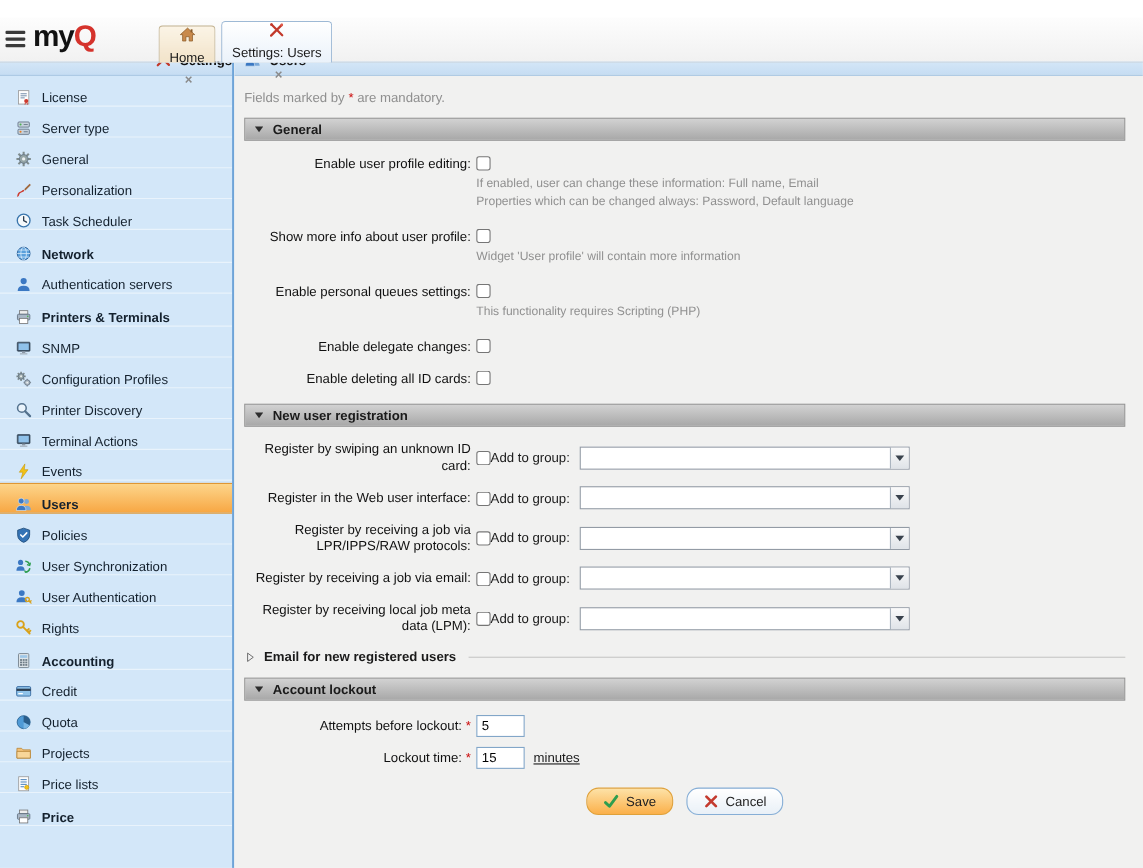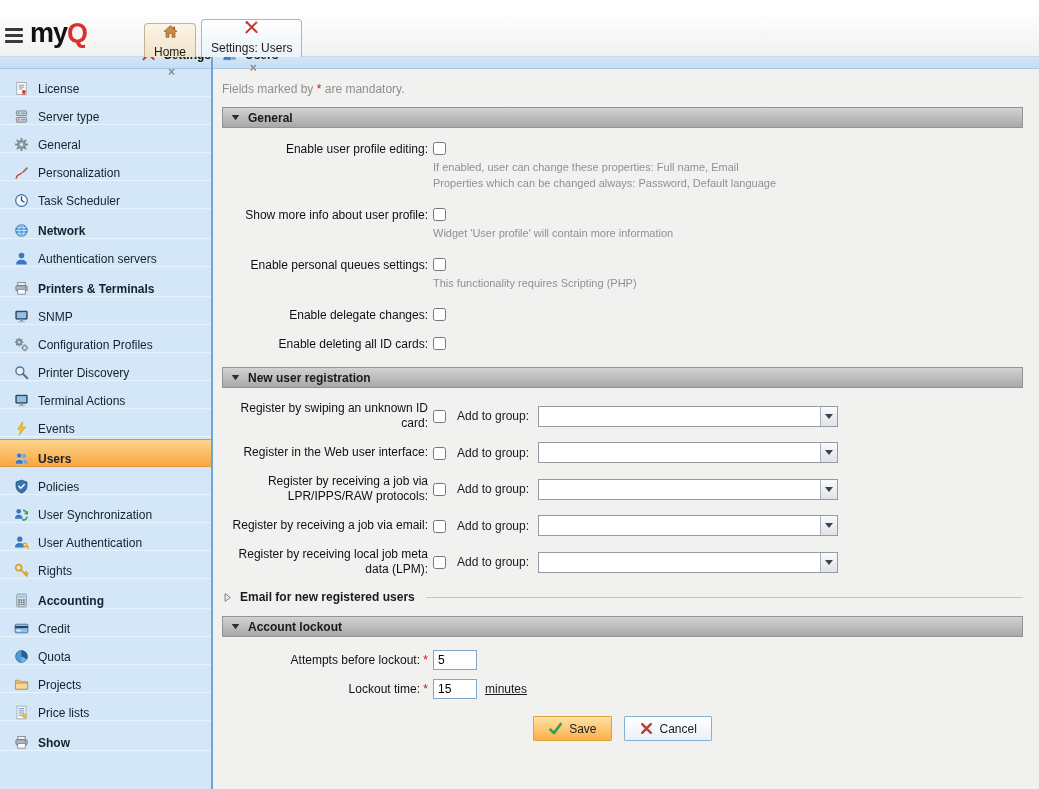--- a/index.html
+++ b/index.html
@@ -45,37 +45,37 @@
   .frow.simple{margin-bottom:12px;}
   .mt13{margin-top:13px;}
   .flabel{width:206px;text-align:right;padding-top:1px;line-height:15px;color:#111;}
   .fright{margin-left:5px;}
   .cb{width:13px;height:13px;margin:1px 0 0 0;}
   .help{color:#909090;font-size:11px;line-height:13px;margin-top:3px;white-space:nowrap;}
 
   .rrow{display:flex;align-items:center;margin-bottom:11px;}
   .rrow .flabel{padding-top:0;}
   .rrow .cb{margin-left:5px;}
-  .atg{margin-left:11px;white-space:nowrap;}
+  .atg{white-space:nowrap;}
   .combo{width:300px;height:21px;margin-left:9px;background:#fff;border:1px solid #939ba5;display:flex;cursor:pointer;}
   .combo-field{flex:1;}
   .combo-btn{width:17px;border-left:1px solid #aab4bf;background:linear-gradient(#fafafa,#dfe3e8);display:flex;align-items:center;justify-content:center;}
   .combo-btn::after{content:"";border-left:4px solid transparent;border-right:4px solid transparent;border-top:5px solid #39424d;}
 
   .collapsed-header{display:flex;align-items:center;gap:7px;margin:13px 0 12px 0;cursor:pointer;}
   .ch-title{font-weight:bold;}
   .hline{flex:1;height:1px;background:#c6c6c6;margin-left:4px;}
 
   .lrow{display:flex;align-items:center;margin-bottom:9px;}
   .lrow .flabel{padding-top:0;}
   .txt{width:44px;height:20px;border:1px solid #82a6c8;margin-left:5px;padding:0 4px;font-family:"Liberation Sans",sans-serif;font-size:12px;background:#fff;}
   .suffix{margin-left:8px;text-decoration:underline;}
 
   .btn-row{display:flex;justify-content:center;gap:12px;margin-top:17px;}
-  .btn{display:flex;align-items:center;gap:6px;height:25px;padding:0 14px;border-radius:1px;font-family:"Liberation Sans",sans-serif;font-size:12px;cursor:pointer;color:#222;}
+  .btn{display:flex;align-items:center;gap:6px;height:25px;padding:0 14px;border-radius:11px;font-family:"Liberation Sans",sans-serif;font-size:12px;cursor:pointer;color:#222;}
   .btn.save{background:linear-gradient(#fde2a7,#fbb04a);border:1px solid #dfa13a;}
   .btn.cancel{background:linear-gradient(#ffffff,#e9f0f7);border:1px solid #86aed6;}
 </style>
 </head>
 <body>
 
 <div class="topbar">
   <div class="hamburger">
       <span></span>
       <span></span>
@@ -388,21 +388,21 @@
     </div>
   <div class="sb-item group">
       <span class="ic">
         <svg viewBox="0 0 16 16">
           <rect x="4" y="1.5" width="8" height="3.5" fill="#eee" stroke="#777" stroke-width="0.8"></rect>
           <rect x="2" y="5" width="12" height="5.5" rx="1" fill="#a9b7c6" stroke="#5d6d7e" stroke-width="0.8"></rect>
           <rect x="4" y="9" width="8" height="5" fill="#fff" stroke="#777" stroke-width="0.8"></rect>
           <circle cx="12" cy="7" r="0.8" fill="#4caf50"></circle>
         </svg>
       </span>
-      <span>Show</span>
+      <span>Price</span>
     </div>
 </div>
 
 <div class="main">
   <div class="main-header">
     <span class="ic">
         <svg viewBox="0 0 16 16">
           <circle cx="10.8" cy="5.2" r="2.4" fill="#7aa8d8"></circle>
           <path d="M7.6 13.6 Q7.6 9.4 10.8 9.4 Q15 9.4 15 13.6 Z" fill="#7aa8d8"></path>
           <circle cx="5.6" cy="4.8" r="2.8" fill="#3b78c3" stroke="#f4f9fe" stroke-width="0.5"></circle>
@@ -425,21 +425,21 @@
             <path d="M2.5 4.5 H13.5 L8 12 Z" fill="#2d2d2d"></path>
           </svg>
         </span>
       <span>General</span>
     </div>
 
     <div class="frow mt13">
       <div class="flabel">Enable user profile editing:</div>
       <div class="fright">
         <input type="checkbox" class="cb" style="">
-        <div class="help">If enabled, user can change these properties: Full name, Email</div>
+        <div class="help">If enabled, user can change these information: Full name, Email</div>
         <div class="help">Properties which can be changed always: Password, Default language</div>
       </div>
     </div>
     <div class="frow">
       <div class="flabel">Show more info about user profile:</div>
       <div class="fright">
         <input type="checkbox" class="cb" style="">
         <div class="help">Widget 'User profile' will contain more information</div>
       </div>
     </div>

